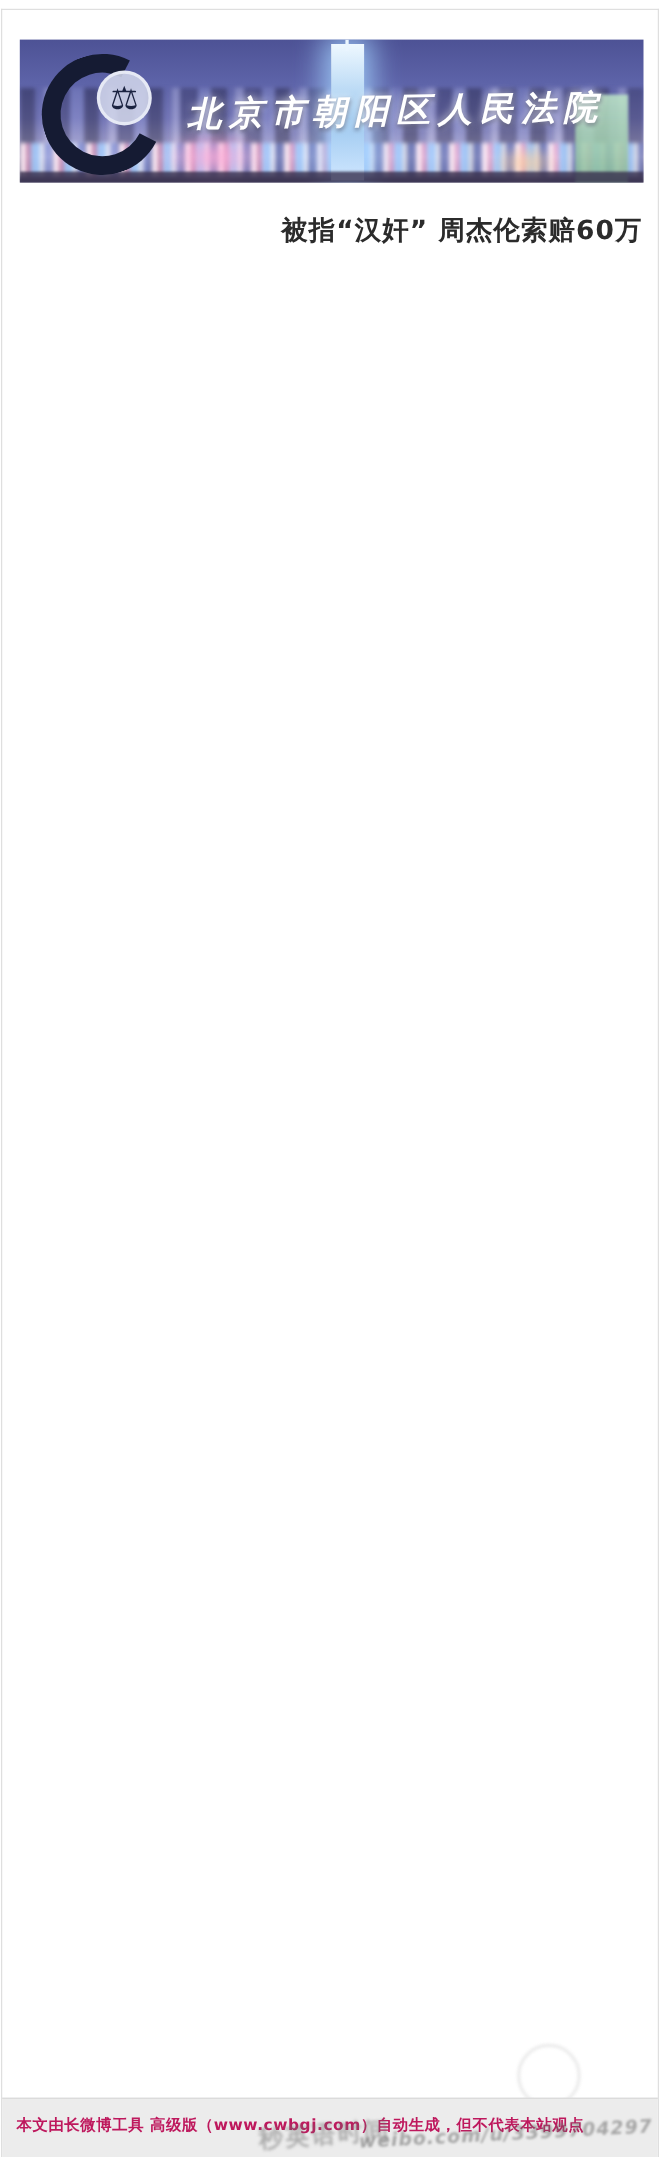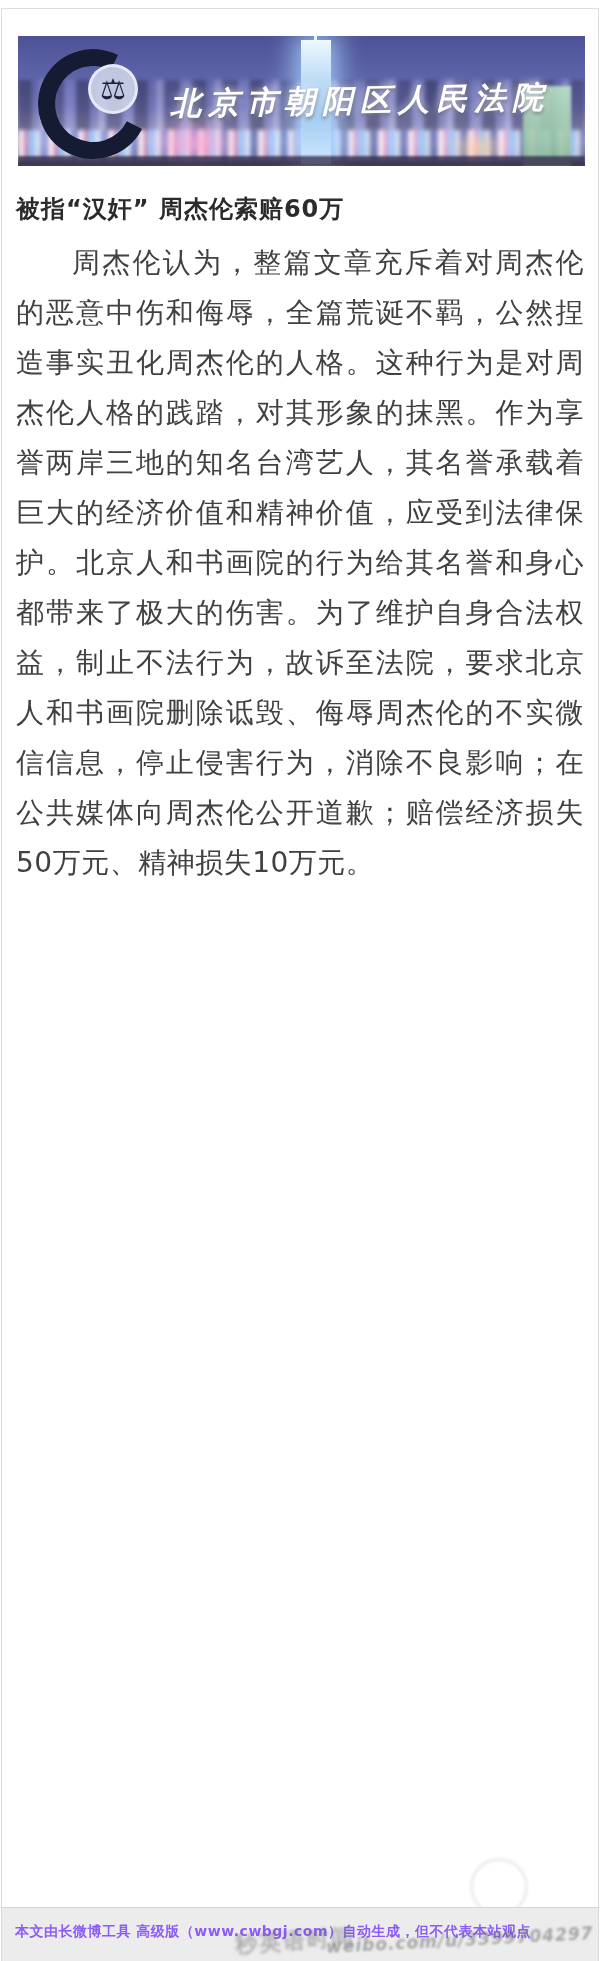--- a/index.html
+++ b/index.html
@@ -68,34 +68,34 @@
   }
   .banner-title{
     position:absolute;left:152px;top:44px;white-space:nowrap;
     font-size:31px;font-weight:bold;font-style:italic;letter-spacing:7px;color:#ffffff;
     transform:rotate(-1deg);
     text-shadow:0 0 8px rgba(255,255,255,.85),0 2px 4px rgba(10,10,40,.6);
   }
   
   .article{position:absolute;left:0;right:0;top:157px;padding:0 14px;}
   .article-title{
-    margin:27px 0 13px;text-align:left;
+    margin:27px 0 13px;text-align:right;
     font-size:24px;font-weight:bold;color:#2b2b2b;letter-spacing:1px;
   }
   .article p{
     margin:0;font-size:28px;line-height:50px;color:#414141;
     text-indent:2em;text-align:justify;letter-spacing:.5px;
   }
   
   .footer{
     position:absolute;left:0;right:0;bottom:0;height:53px;
     background:#ececec;border-top:1px solid #d6d6d6;
   }
   .attribution{
-    position:absolute;left:13px;top:15px;font-size:14px;font-weight:600;color:#8b5cf6;
+    position:absolute;left:13px;top:15px;font-size:14px;font-weight:600;color:#be185d;
     white-space:nowrap;letter-spacing:.5px;
   }
   .wm-center{
     position:absolute;left:233px;top:18px;font-size:22px;color:rgba(110,110,110,.5);
     transform:rotate(-4deg);filter:blur(1.6px);font-weight:bold;letter-spacing:2px;
   }
   .wm-url{
     position:absolute;right:4px;top:22px;font-size:17px;font-weight:bold;
     color:rgba(110,110,110,.55);transform:rotate(-3deg);filter:blur(1px);
     font-style:italic;letter-spacing:1px;
@@ -120,21 +120,20 @@
     <div class="ground"></div>
     <div class="logo">
       <div class="crescent"></div>
       <div class="emblem">⚖</div>
     </div>
     <div class="banner-title">北京市朝阳区人民法院</div>
   </div>
 
   <div class="article">
     <div class="article-title">被指“汉奸” 周杰伦索赔60万</div>
-    <p>周杰伦认为，整篇文章充斥着对周杰伦的恶意中伤和侮辱，全篇荒诞不羁，公然捏造事实丑化周杰伦的人格。这种行为是对周杰伦人格的践踏，对其形象的抹黑。作为享誉两岸三地的知名台湾艺人，其名誉承载着巨大的经济价值和精神价值，应受到法律保护。北京人和书画院的行为给其名誉和身心都带来了极大的伤害。为了维护自身合法权益，制止不法行为，故诉至法院，要求北京人和书画院删除诋毁、侮辱周杰伦的不实微信信息，停止侵害行为，消除不良影响；在公共媒体向周杰伦公开道歉；赔偿经济损失50万元、精神损失10万元。</p>
   </div>
 
   <div class="stamp"></div>
 
   <div class="footer">
     <div class="attribution">本文由长微博工具 高级版（www.cwbgj.com）自动生成，但不代表本站观点</div>
     <div class="wm-center">秒英语时间</div>
     <div class="wm-url">weibo.com/u/3399704297</div>
   </div>
 

